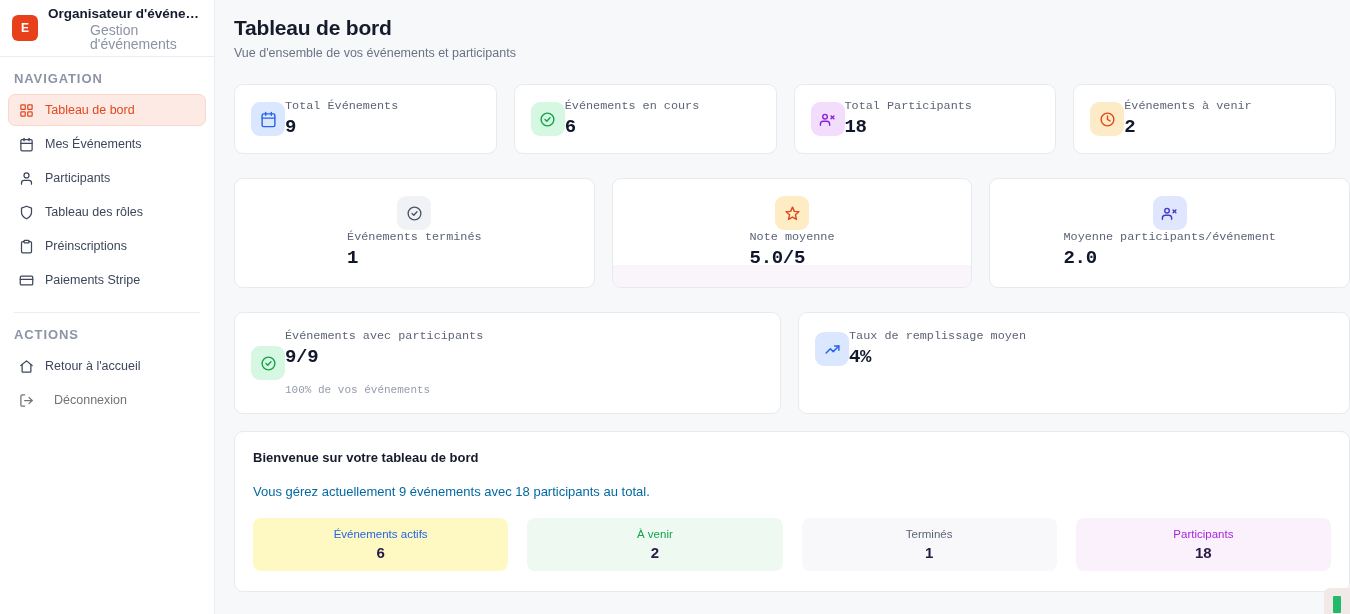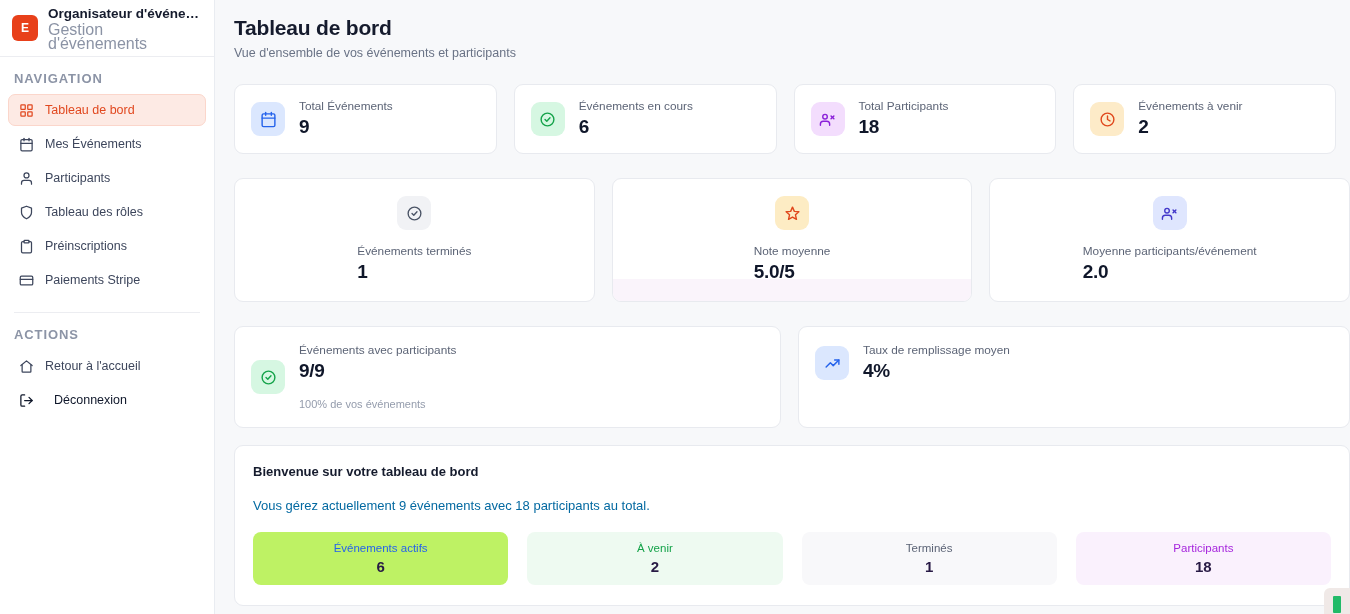--- a/index.html
+++ b/index.html
@@ -35,21 +35,21 @@
     display: flex; align-items: center; justify-content: center;
     letter-spacing: .2px;
   }
   .brand-text { display: flex; flex-direction: column; min-width: 0; }
   .brand-title {
     font-size: 13.5px; font-weight: bold; color: #151b2d;
     white-space: nowrap; overflow: hidden; text-overflow: ellipsis;
     max-width: 158px; line-height: 16px;
   }
   .brand-sub {
-    font-size: 16px; color: #8b93a5; line-height: 14px; margin-top: 1px;
+    font-size: 14px; color: #8b93a5; line-height: 14px; margin-top: 1px; margin-left: 42px;
   }
   .side-divider { height: 1px; background: #ecedf1; margin: 0; }
 
   .section-label {
     font-size: 13px; font-weight: bold; letter-spacing: .9px;
     color: #8c94a6; text-transform: uppercase;
     padding: 14px 0 8px 14px;
   }
   .nav-list { padding: 0 8px; display: flex; flex-direction: column; gap: 2px; }
   .nav-item {
@@ -61,21 +61,21 @@
     border: 1px solid transparent;
   }
   .nav-item .ico { width: 15px; height: 15px; display: flex; align-items: center; justify-content: center; flex: 0 0 15px; }
   .nav-item .ico svg { width: 15px; height: 15px; display: block; }
   .nav-item.active {
     background: #fdeae4;
     color: #e1481f;
     border-color: #fbd6cb;
     font-weight: normal;
   }
-  .nav-item.danger { color: #0f172a; gap: 20px; }
+  .nav-item.danger { color: #737373; gap: 20px; }
   .actions-divider { height: 1px; background: #ecedf1; margin: 16px 14px 0 14px; }
 
   
   .main {
     flex: 1; height: 614px;
     background: #f7f8fa;
     padding: 16px 0 0 0;
     overflow: hidden;
     position: relative;
   }
@@ -85,21 +85,21 @@
 
   .card-row { display: flex; gap: 17px; margin-top: 24px; padding-right: 0px; }
   .card {
     background: #ffffff;
     border: 1px solid #e8eaef;
     border-radius: 9px;
     flex: 1;
     position: relative;
     overflow: hidden;
   }
-  .card-body { display: flex; align-items: center; gap: 14px; padding: 14px 16px; }
+  .card-body { display: flex; align-items: center; padding: 14px 16px; font-family: Liberation Mono, monospace; }
   .tile {
     width: 34px; height: 34px; min-width: 34px;
     border-radius: 9px;
     display: flex; align-items: center; justify-content: center;
   }
   .tile svg { width: 17px; height: 17px; display: block; }
   .kv { display: flex; flex-direction: column; justify-content: center; }
   .k { font-size: 11.8px; color: #5c6476; line-height: 15px; }
   .v { font-size: 19px; font-weight: bold; color: #10172a; line-height: 24px; margin-top: 1px; letter-spacing: -.3px; }
   .sub { font-size: 11px; color: #949cac; line-height: 14px; margin-top: 14px; }
@@ -403,21 +403,21 @@
             </div>
           </div>
         </div>
       </section>
 
       <section class="welcome">
         <div class="welcome-title">Bienvenue sur votre tableau de bord</div>
         <div class="welcome-text">Vous gérez actuellement 9 événements avec 18 participants au total.</div>
 
         <div class="tiles-row">
-          <div class="mini" style="background:#bef264">
+          <div class="mini" style="background:#fef9c3">
             <div class="mini-label" style="color:#2563eb">Événements actifs</div>
             <div class="mini-value">6</div>
           </div>
           <div class="mini" style="background:#eefaf1">
             <div class="mini-label" style="color:#15a34a">À venir</div>
             <div class="mini-value">2</div>
           </div>
           <div class="mini" style="background:#f8f8fa">
             <div class="mini-label" style="color:#5c6476">Terminés</div>
             <div class="mini-value">1</div>

